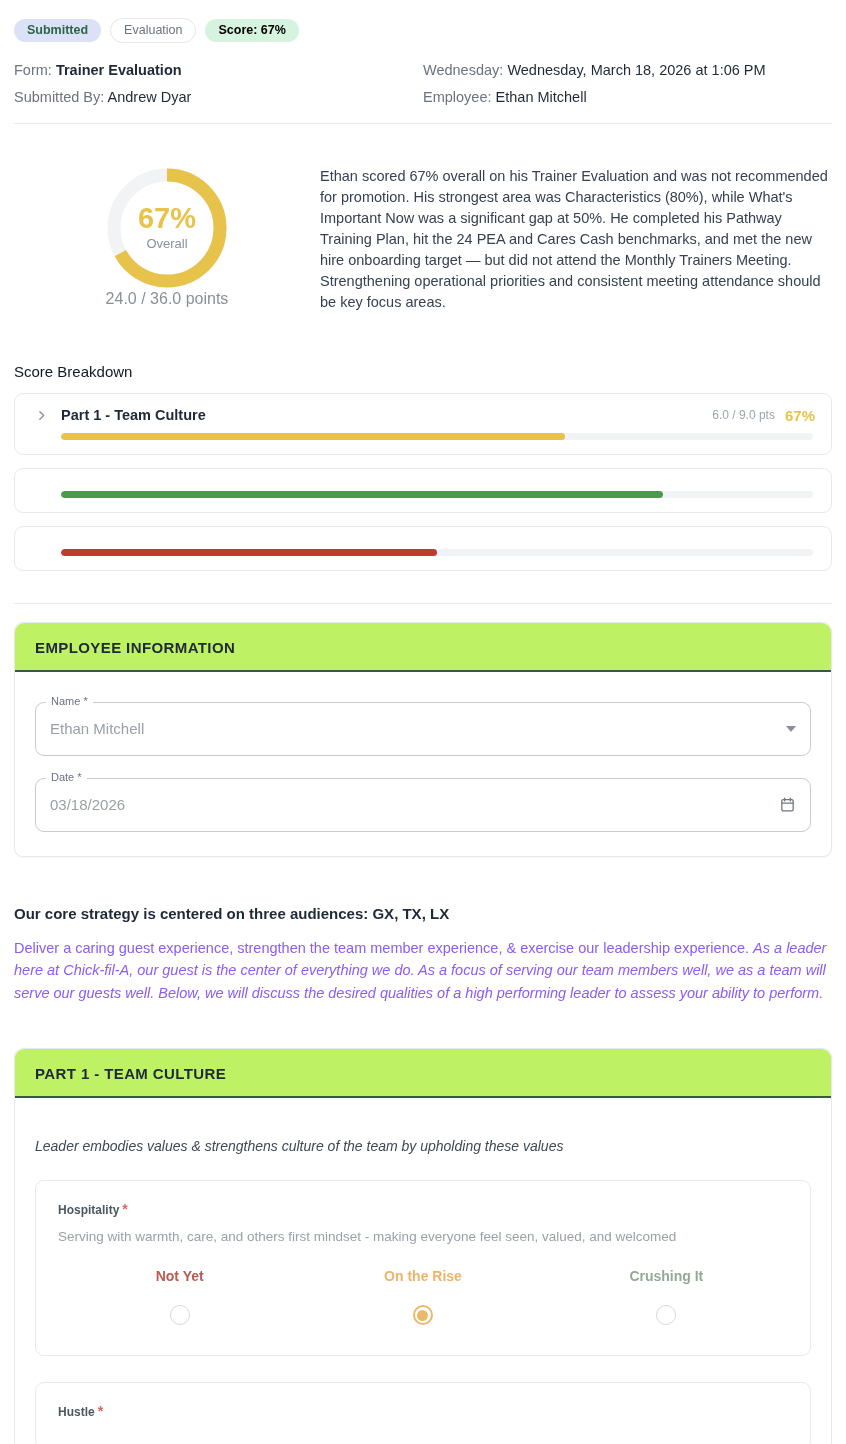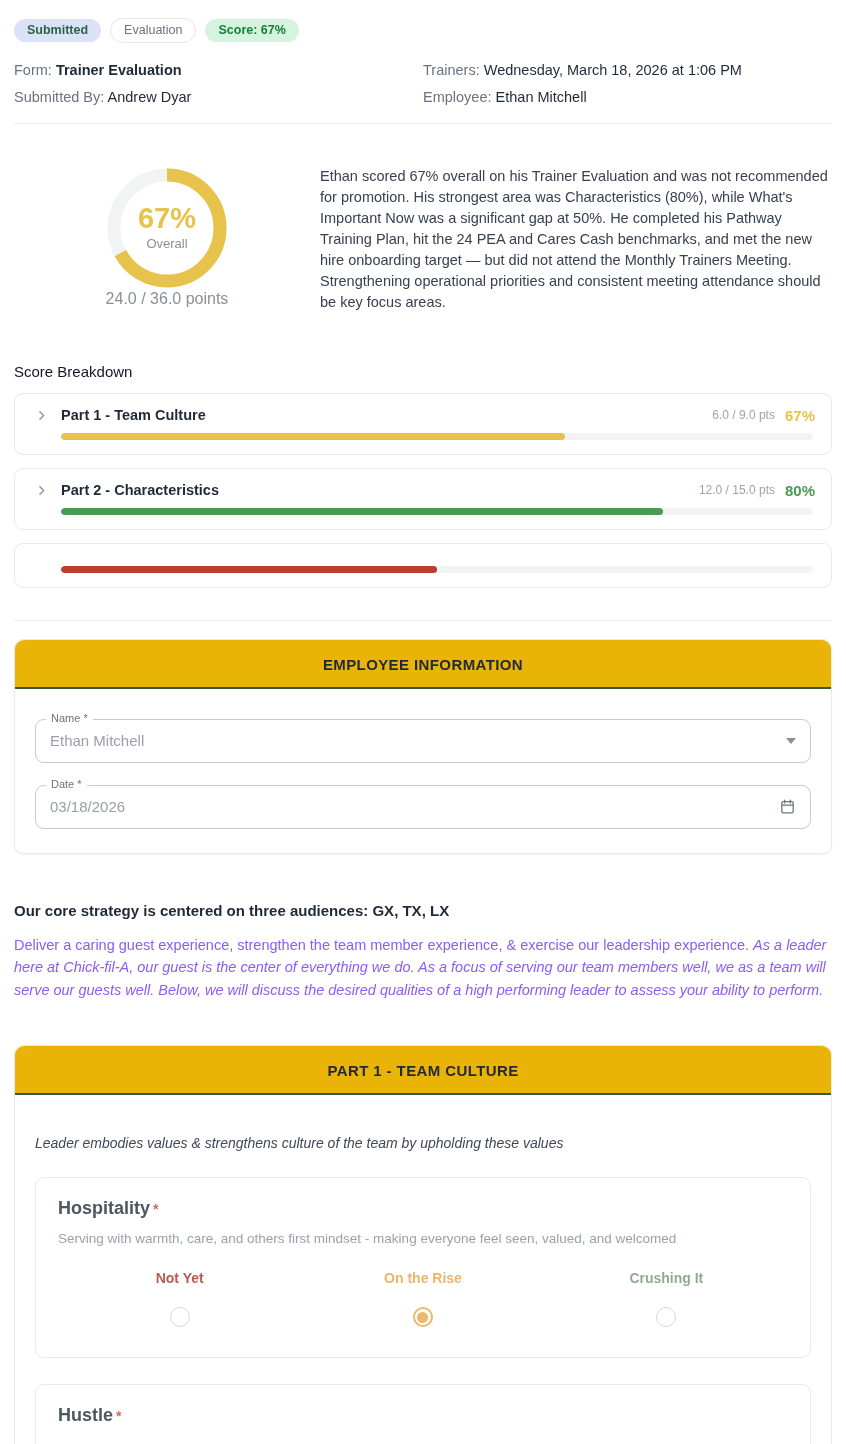--- a/index.html
+++ b/index.html
@@ -9,21 +9,21 @@
     font-family:"Liberation Sans","DejaVu Sans",sans-serif;
     color:#1f2937; font-size:14px;
   }
   .page { padding:18px 14px 0 14px; }
 
   
   .badge-row { display:flex; gap:9px; align-items:center; }
   .pill { font-size:12.5px; font-weight:700; padding:4px 13px; border-radius:999px; line-height:1.2; }
   .pill.submitted { background:#dbe2f7; color:#2e634b; }
   .pill.type { background:#ffffff; color:#6b7280; border:1px solid #e5e7eb; font-weight:400; }
-  .pill.score { background:#d6f3df; color:#15803d; }
+  .pill.score { background:#d6f3df; color:#000000; }
 
   
   .meta { display:grid; grid-template-columns:1fr 1fr; margin-top:20px; row-gap:11px; column-gap:0; }
   .meta .cell { font-size:14.5px; line-height:1.1; }
   .meta .lbl { color:#6b7280; }
   .meta .val { color:#1f2937; }
   .meta .val.bold { font-weight:700; }
 
   .divider { border:none; border-top:1px solid #e8eaed; margin-top:17px; }
 
@@ -46,43 +46,43 @@
   .sb-name { font-weight:700; font-size:14.5px; color:#1f2937; margin-left:12px; flex:1; }
   .sb-pts { font-size:12px; color:#9ca3af; margin-right:10px; }
   .sb-pct { font-size:15px; font-weight:700; }
   .bar-track { margin:9px 2px 1px 28px; height:7px; background:#f1f3f5; border-radius:99px; overflow:hidden; }
   .bar-fill { height:100%; border-radius:99px; }
 
   .divider2 { border:none; border-top:1px solid #e8eaed; margin-top:32px; }
 
   
   .section-card { margin-top:18px; border:1px solid #e7e9ec; border-radius:9px; background:#fff; box-shadow:0 1px 2px rgba(16,24,40,.04); }
-  .section-head { padding:16px 20px 14px 20px; background:#eab308; border-bottom:2px solid #375a3e; border-radius:9px 9px 0 0;text-align:center; }
+  .section-head { padding:16px 20px 14px 20px; background:#bef264; border-bottom:2px solid #375a3e; border-radius:9px 9px 0 0; }
   .section-head h2 { font-size:15px; font-weight:700; letter-spacing:.4px; color:#1f2937; }
   .section-body { padding:22px 20px 24px 20px; }
 
   
-  .mfield { position:relative; border:1px solid #c7cbd1; border-radius:9px; height:44px; display:flex; align-items:center; padding:0 14px; margin-top:8px; }
+  .mfield { position:relative; border:1px solid #c7cbd1; border-radius:9px; height:54px; display:flex; align-items:center; padding:0 14px; margin-top:8px; }
   .mfield + .mfield { margin-top:22px; }
   .mlabel { position:absolute; top:-8px; left:10px; background:#fff; padding:0 5px; font-size:11px; color:#6b7280; }
   .mvalue { font-size:15px; color:#9aa0a6; flex:1; }
   .caret { width:0; height:0; border-left:5px solid transparent; border-right:5px solid transparent; border-top:6px solid #8a9099; }
 
   
   .strategy-head { margin-top:48px; font-size:15px; font-weight:700; color:#1f2937; }
   .strategy-body { margin-top:15px; font-size:14.5px; line-height:22.5px; color:#8b5cf6; }
   .strategy-body .it { font-style:italic; }
 
   
   .part-card { margin-top:44px; border:1px solid #e7e9ec; border-radius:9px 9px 0 0; border-bottom:none; background:#fff; }
   .part-body { padding:24px 20px 30px 20px; }
   .part-intro { font-style:italic; font-size:14px; color:#3f4854; margin-top:16px; }
 
   .q-card { border:1px solid #e7e9ec; border-radius:9px; padding:20px 22px 30px 22px; margin-top:26px; background:#fff; }
-  .q-title { font-size:18px; font-weight:700; color:#4d5761; }
+  .q-title { font-size:12px; font-weight:700; color:#4d5761; }
   .q-req { color:#d9695b; font-weight:700; margin-left:3px; }
   .q-desc { margin-top:12px; font-size:13.5px; color:#9aa1a9; }
   .q-options { display:grid; grid-template-columns:1fr 1fr 1fr; margin-top:24px; }
   .q-opt { display:flex; flex-direction:column; align-items:center; }
   .q-opt-label { font-size:14px; font-weight:700; }
   .radio { margin-top:21px; width:20px; height:20px; border-radius:50%; border:1.5px solid #d8d8d8; background:#fff; cursor:pointer; position:relative; }
   .radio.sel { border:2px solid var(--accent,#888); }
   .radio.sel::after { content:""; position:absolute; inset:2.5px; border-radius:50%; background:var(--accent,#888); }
 </style>
 </head>
@@ -95,21 +95,21 @@
     <span class="pill type">Evaluation</span>
     <span class="pill score">Score: 67%</span>
   </div>
 
   <div class="meta">
     <div class="cell">
       <span class="lbl">Form:</span>
       <span class="val bold">Trainer Evaluation</span>
     </div>
     <div class="cell">
-      <span class="lbl">Trainers:</span>
+      <span class="lbl">Wednesday:</span>
       <span class="val">Wednesday, March 18, 2026 at 1:06 PM</span>
     </div>
     <div class="cell">
       <span class="lbl">Submitted By:</span>
       <span class="val">Andrew Dyar</span>
     </div>
     <div class="cell">
       <span class="lbl">Employee:</span>
       <span class="val">Ethan Mitchell</span>
     </div>
@@ -148,30 +148,20 @@
       <span class="sb-name">Part 1 - Team Culture</span>
       <span class="sb-pts">6.0 / 9.0 pts</span>
       <span class="sb-pct" style="color: rgb(231, 195, 75);">67%</span>
     </div>
     <div class="bar-track">
       <div class="bar-fill" style="background: rgb(231, 195, 75); width: 67%;"></div>
     </div>
   </div>
 
   <div class="sb-card">
-    <div class="sb-row">
-      <span class="chev">
-        <svg width="13" height="13" viewBox="0 0 24 24" fill="none" stroke="#8c939c" stroke-width="2.6" stroke-linecap="round" stroke-linejoin="round">
-            <polyline points="9 5 16 12 9 19"></polyline>
-          </svg>
-      </span>
-      <span class="sb-name">Part 2 - Characteristics</span>
-      <span class="sb-pts">12.0 / 15.0 pts</span>
-      <span class="sb-pct" style="color: rgb(76, 154, 80);">80%</span>
-    </div>
     <div class="bar-track">
       <div class="bar-fill" style="background: rgb(76, 154, 80); width: 80%;"></div>
     </div>
   </div>
 
   <div class="sb-card">
     <div class="bar-track">
       <div class="bar-fill" style="background: rgb(191, 59, 49); width: 50%;"></div>
     </div>
   </div>

